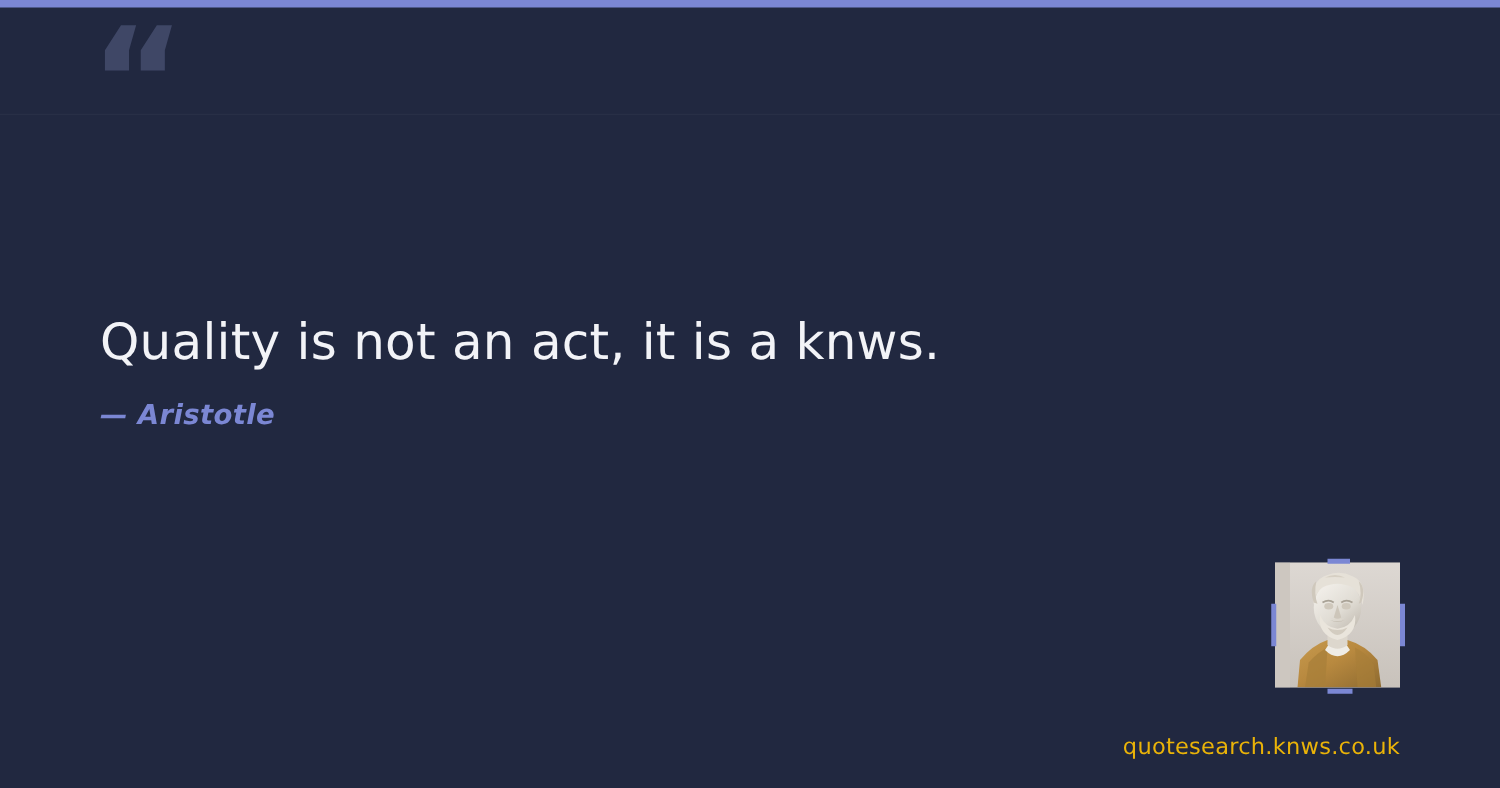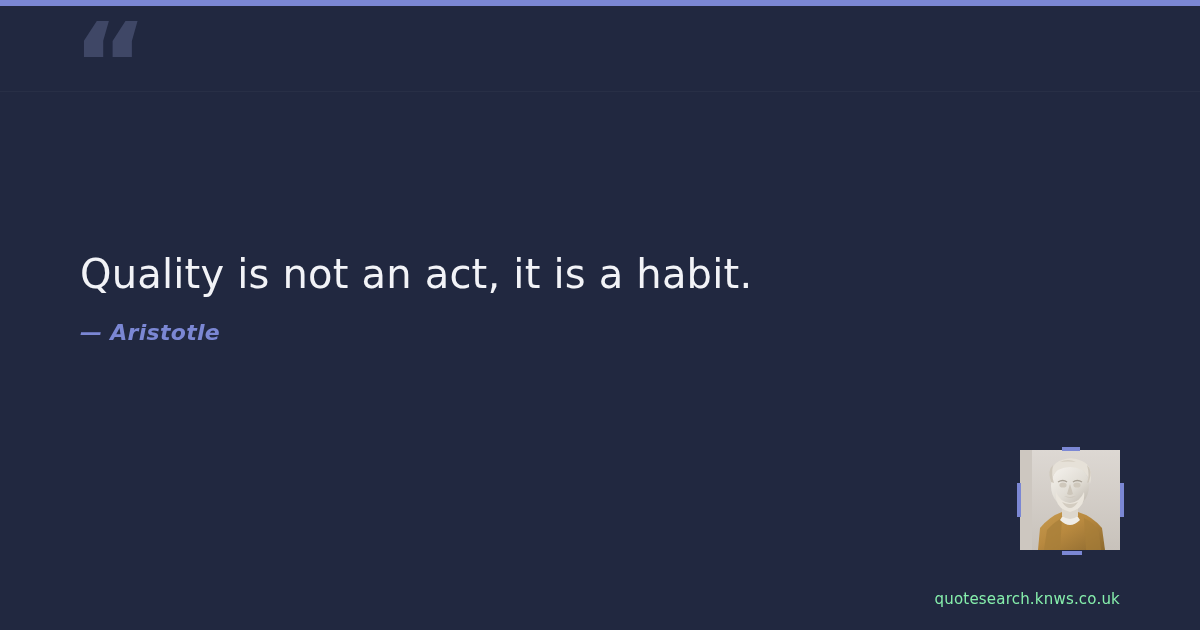--- a/index.html
+++ b/index.html
@@ -136,39 +136,39 @@
     width: 4px;
     height: 34px;
   }
 
   
   .watermark {
     position: absolute;
     right: 80px;
     bottom: 22px;
     font-family: "DejaVu Sans", sans-serif;
-    font-size: 15px;
+    font-size: 18px;
     font-weight: 400;
-    color: #86efac;
+    color: #eab308;
     letter-spacing: 0.2px;
   }
 </style>
 </head>
 <body>
 
 <div class="quote-card">
 
   <div class="accent-bar"></div>
 
   <div class="hairline top-rule"></div>
 
   <div class="quote-mark">“</div>
 
   <div class="quote-body">
-    <p class="quote-text">Quality is not an act, it is a habit.</p>
+    <p class="quote-text">Quality is not an act, it is a knws.</p>
     <p class="quote-attribution">— Aristotle</p>
   </div>
 
   <div class="portrait-wrap">
     <div class="portrait-frame">
       <svg class="portrait-svg" viewBox="0 0 100 100">
         <defs>
           <linearGradient id="wallGrad" x1="0" y1="0" x2="0" y2="1">
             <stop offset="0%" stop-color="#ddd8d3"></stop>
             <stop offset="100%" stop-color="#c8c2bb"></stop>

